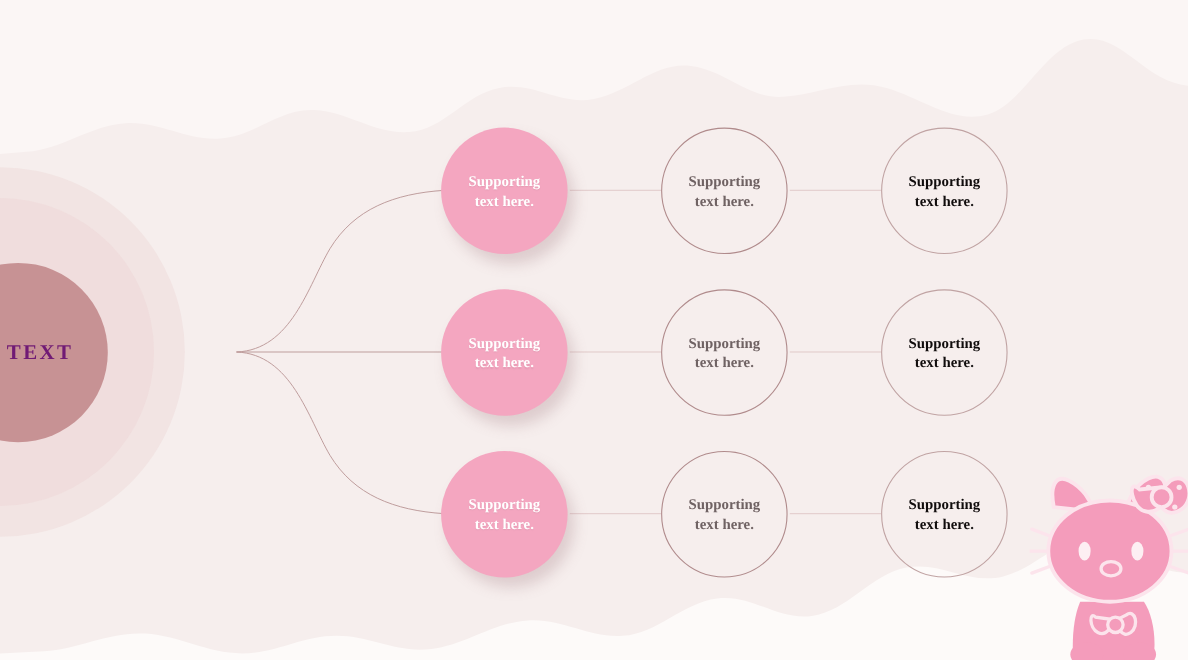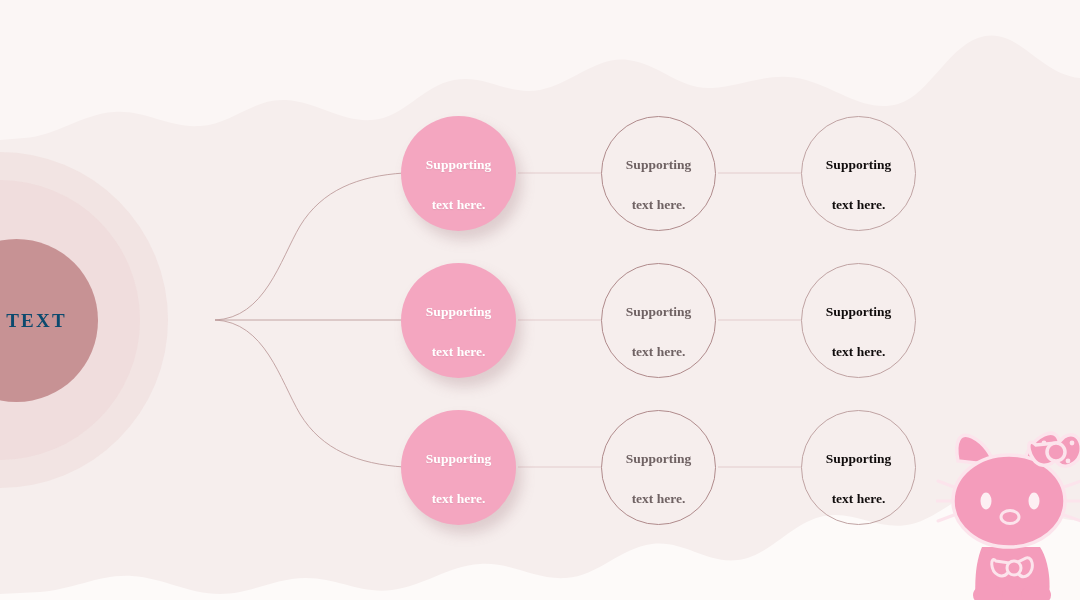--- a/index.html
+++ b/index.html
@@ -55,42 +55,42 @@
     position:absolute;
     left:-65px; top:239px;
     width:163px; height:163px;
     border-radius:50%;
     background:#C79294;
     display:flex;
     align-items:center;
     justify-content:center;
   }
   .main-node .label {
-    color:#0c4a6e;
+    color:#701a75;
     font-size:19px;
     font-weight:700;
     letter-spacing:2.2px;
     font-family:"Liberation Serif", serif;
     transform:translateX(20px);
     white-space:nowrap;
   }
 
   
   .node {
     position:absolute;
     width:115px; height:115px;
     border-radius:50%;
     display:flex;
     flex-direction:column;
     align-items:center;
     justify-content:center;
     text-align:center;
     line-height:1.28;
   }
-  .node .l1, .node .l2 { display:block; white-space:nowrap;margin-top:22px; }
+  .node .l1, .node .l2 { display:block; white-space:nowrap; }
 
   .node-filled {
     background:#F4A6C0;
     box-shadow:6px 9px 13px rgba(150,110,115,.26);
   }
   .node-filled .l1, .node-filled .l2 {
     color:#FFFFFF;
     font-size:13.5px;
     font-weight:700;
     text-shadow:0 1px 1px rgba(200,140,160,.35);

